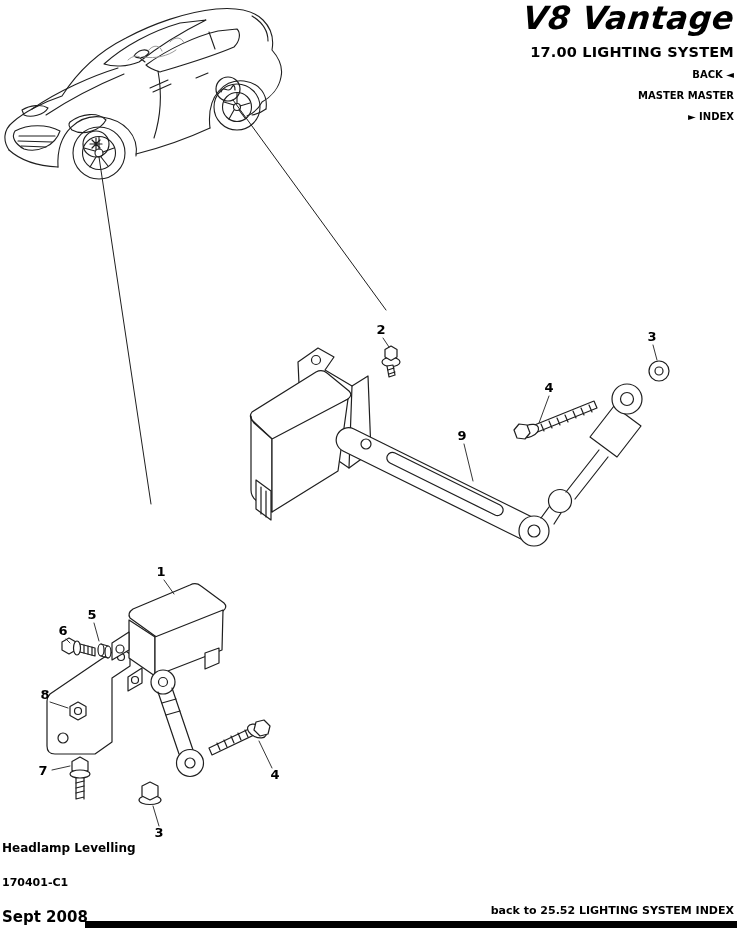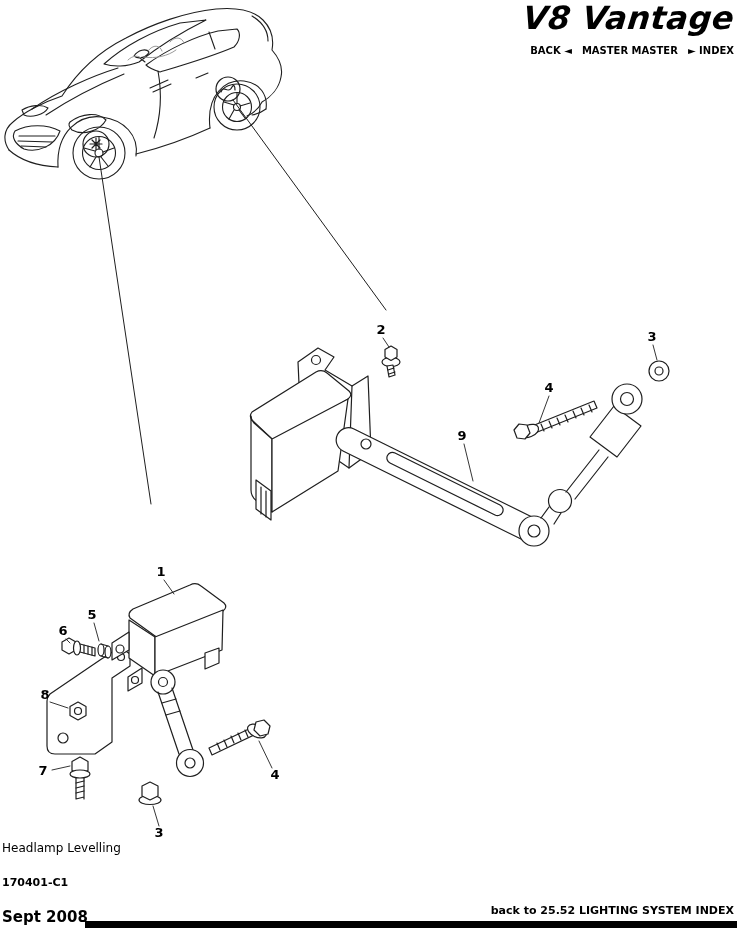--- a/index.html
+++ b/index.html
@@ -6,36 +6,37 @@
   .page {
     position:relative; width:737px; height:928px; background:#ffffff;
     font-family:"DejaVu Sans", sans-serif; color:#000; overflow:hidden;
   }
   .header { position:absolute; top:2px; right:3px; text-align:right; }
   .brand {
     font-size:32px; font-weight:bold; font-style:italic; line-height:1.05;
     letter-spacing:0.5px; transform:skewX(-6deg); transform-origin:right center;
   }
   .section-title { font-size:14.5px; font-weight:bold; margin-top:8px; letter-spacing:0.2px; }
-  .nav { margin-top:9px; font-size:10px; font-weight:bold; display:flex; justify-content:flex-end; gap:10px; }
+  .nav { margin-top:9px; font-size:10px; font-weight:bold; display:flex; justify-content:flex-end; gap:10px;flex-direction:column; }
   .nav .navitem { cursor:pointer; white-space:nowrap; }
   .diagram { position:absolute; left:0; top:0; }
   .footer-code  { position:absolute; left:2px; top:876px; font-size:11px; font-weight:bold; }
-  .footer-title { position:absolute; left:2px; top:841px; font-size:12px; font-weight:normal; }
+  .footer-title { position:absolute; left:2px; top:841px; font-size:12px; font-weight:bold; }
   .footer-date  { position:absolute; left:2px; top:908px; font-size:15px; font-weight:bold; }
   .footer-link  { position:absolute; right:3px; top:904px; font-size:11px; font-weight:bold; cursor:pointer; }
   .bottom-bar   { position:absolute; left:85px; right:0; bottom:0; height:7px; background:#000; }
 </style>
 </head>
 <body>
 
 <div class="page">
 
   <div class="header">
     <div class="brand">V8 Vantage</div>
+    <div class="section-title">17.00 LIGHTING SYSTEM</div>
     <div class="nav">
       <span class="navitem"><span>BACK</span> <span>◄</span></span>
       <span class="navitem"><span>MASTER MASTER</span></span>
       <span class="navitem"><span>►</span> <span>INDEX</span></span>
     </div>
   </div>
 
   <svg class="diagram" width="737" height="928" viewBox="0 0 737 928" xmlns="http://www.w3.org/2000/svg">
 
     <g fill="none" stroke="#1f1f1f" stroke-width="1.1" stroke-linecap="round" stroke-linejoin="round">

